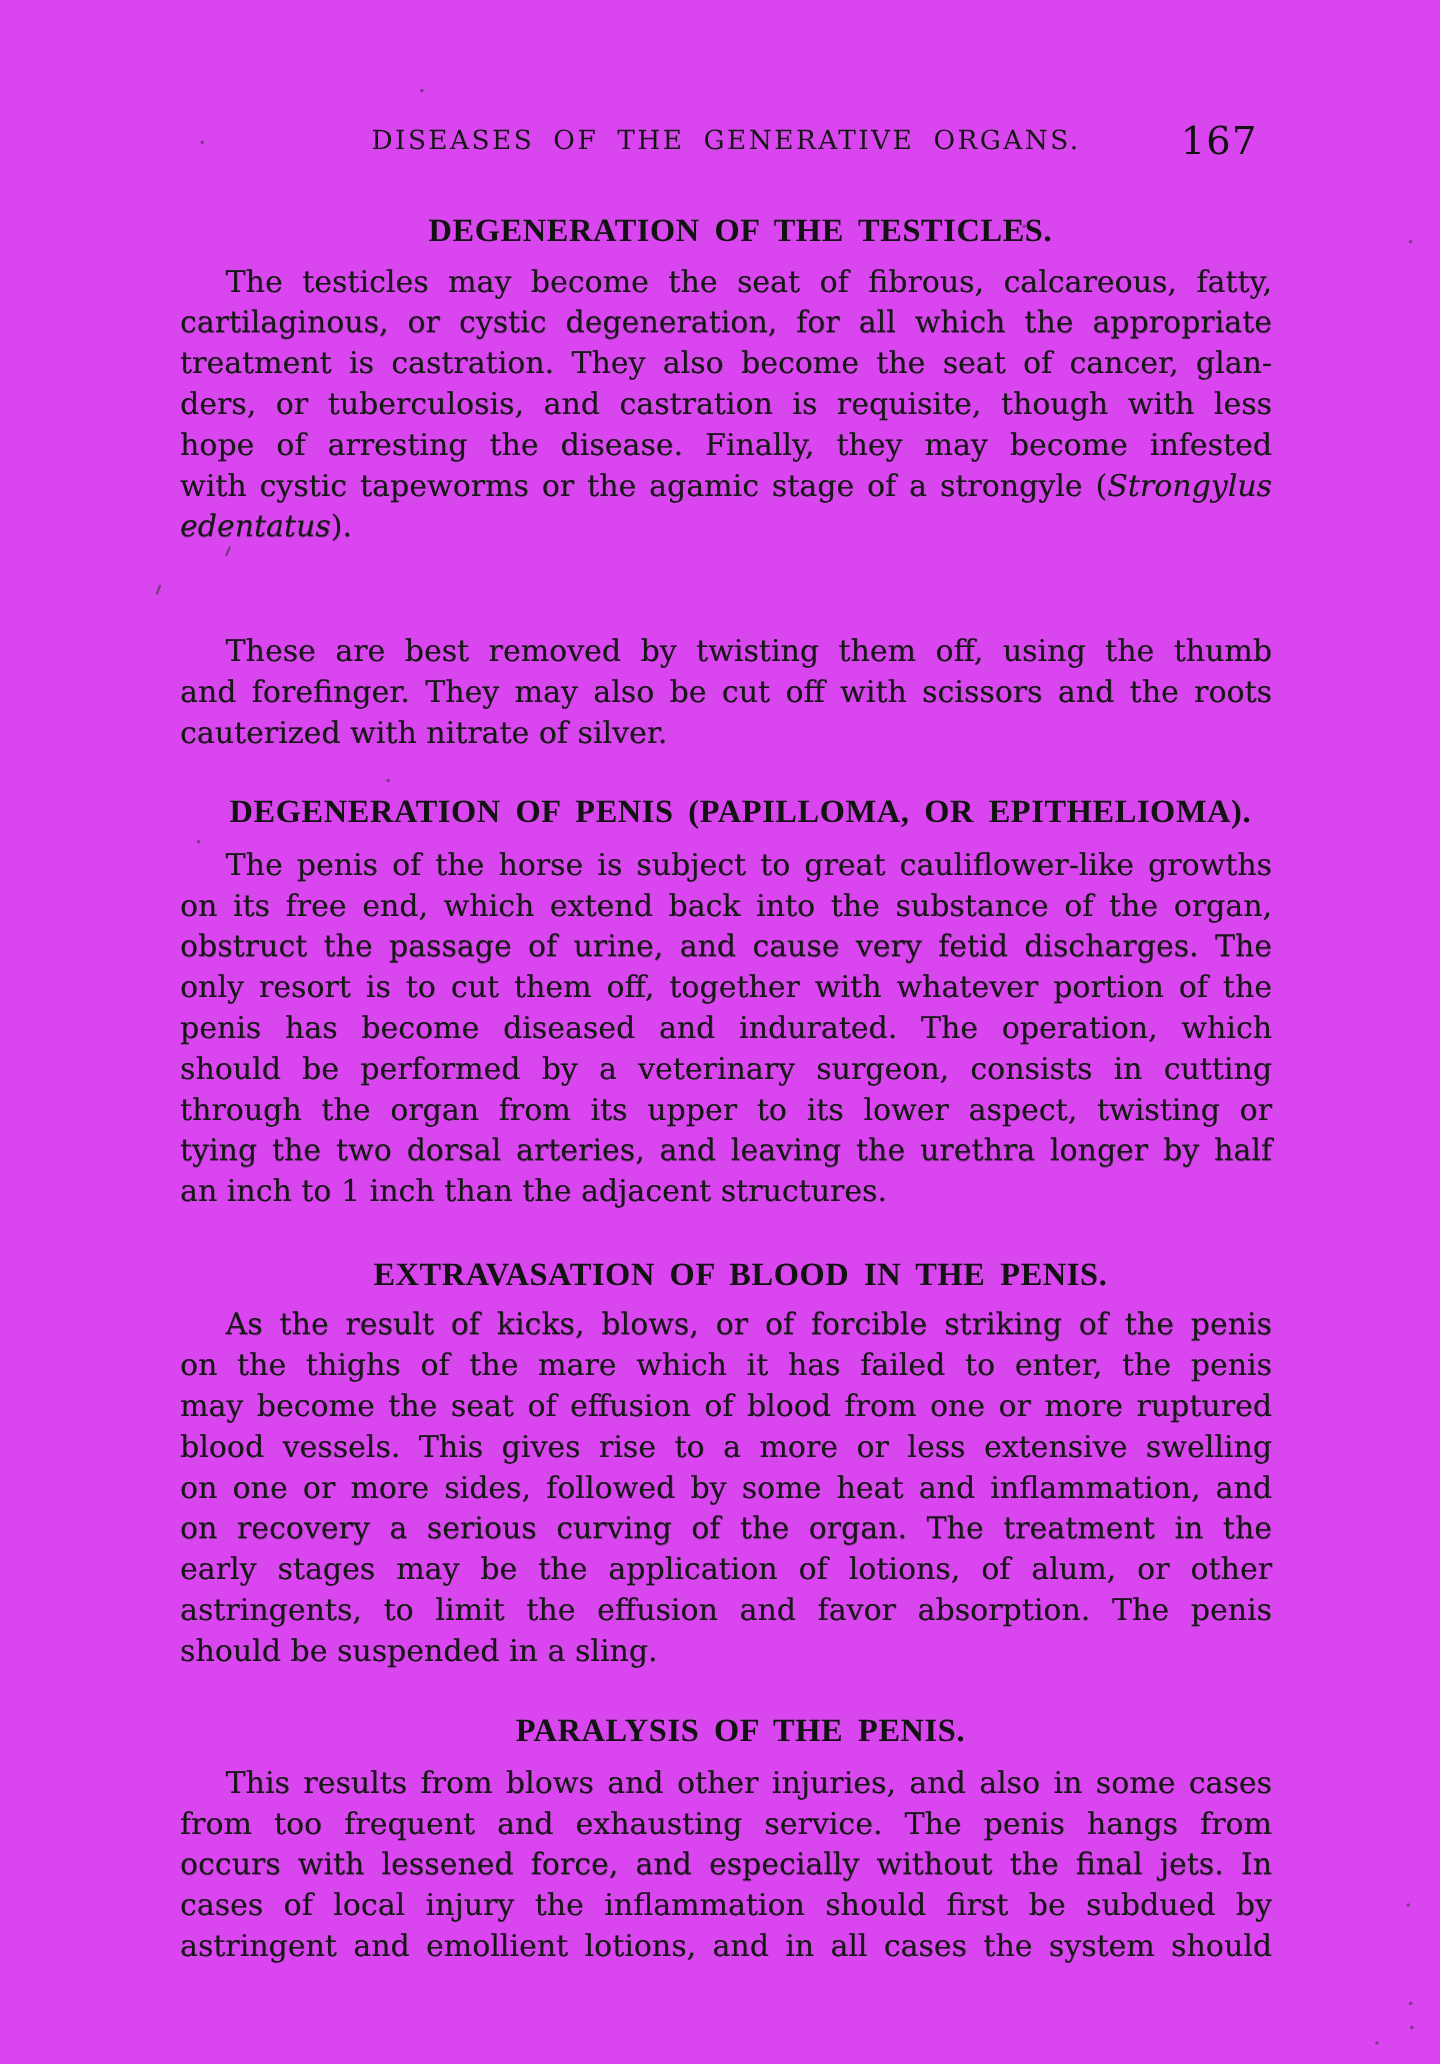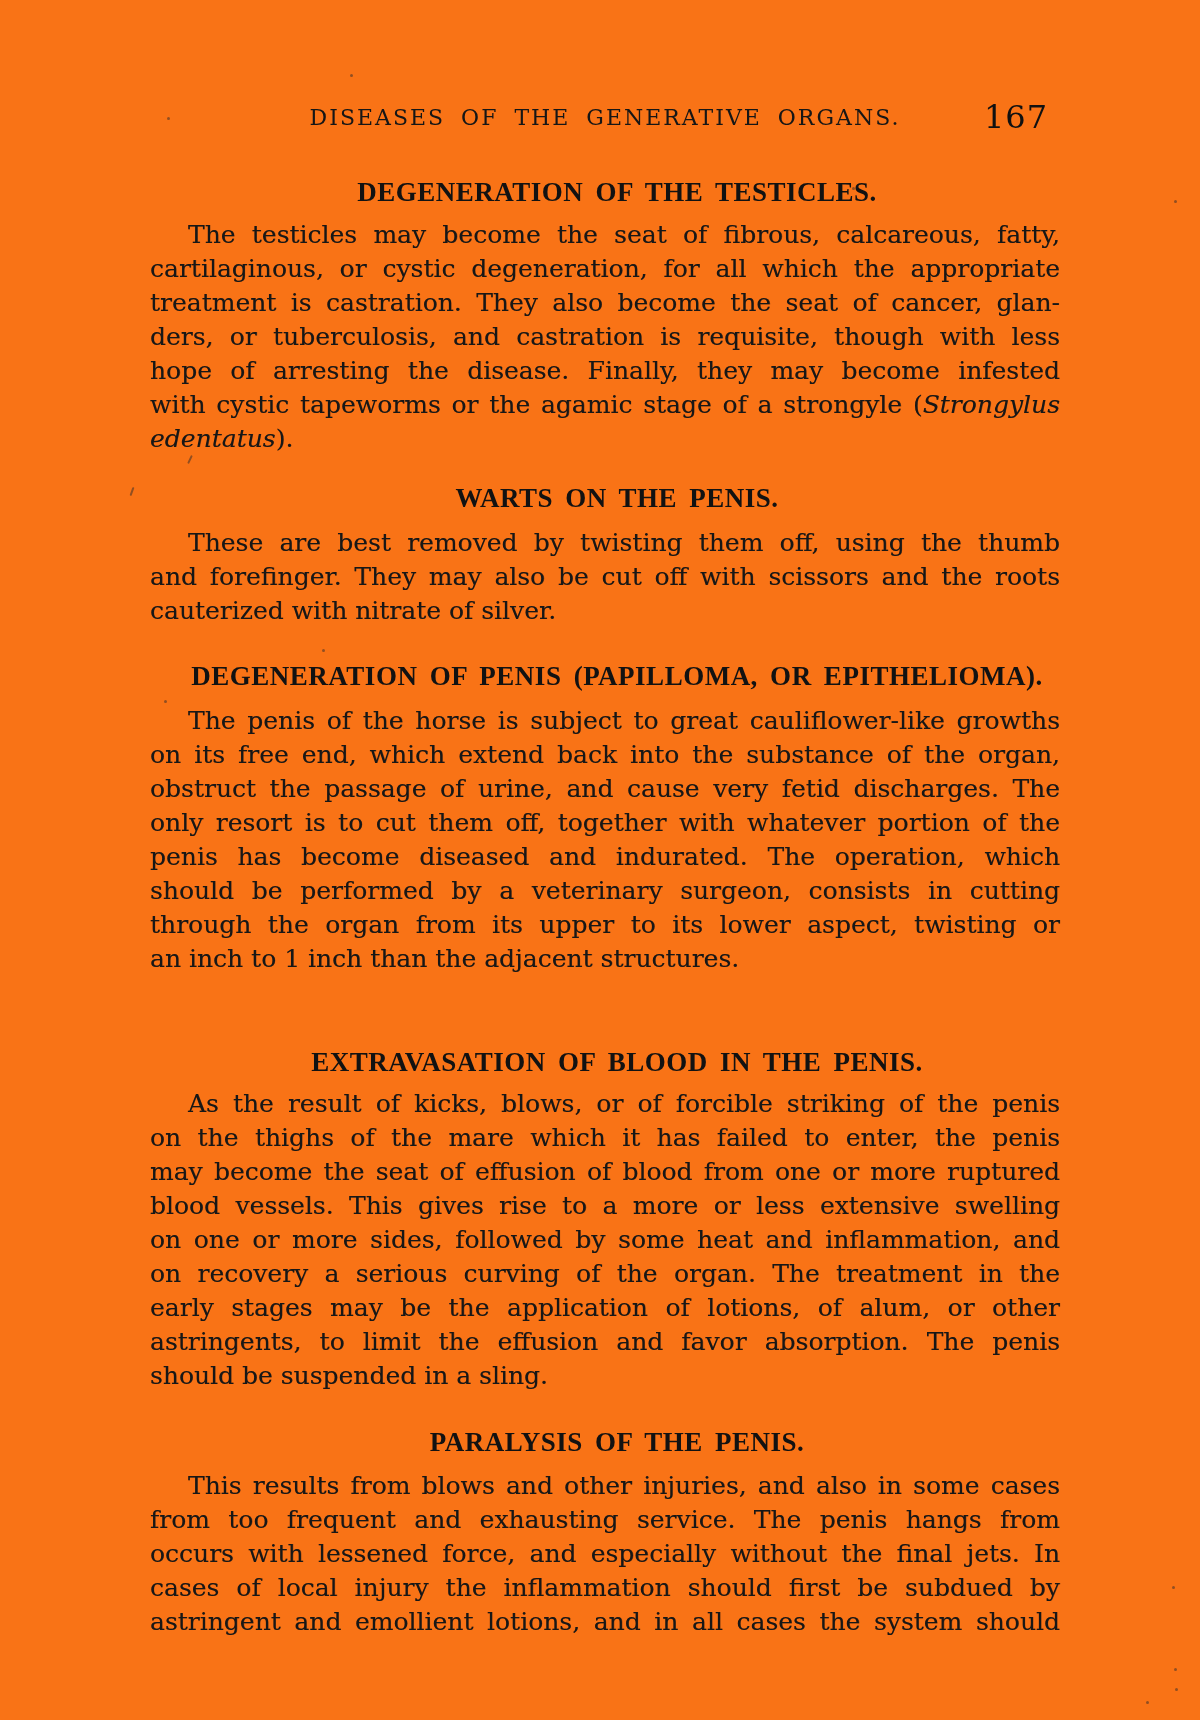--- a/index.html
+++ b/index.html
@@ -2,21 +2,21 @@
 <html><head>
 <meta charset="utf-8">
 <style>
   html,body { margin:0; padding:0; }
   body {
     width:1200px; height:1720px; position:relative;
     background:#ffffff; color:#171717;
     font-family:"DejaVu Serif", serif;
     overflow:hidden;
   }
-  .page { position:absolute; inset:0; background:#f97316; }
+  .page { position:absolute; inset:0; background:#d946ef; }
 
   .runhead {
     position:absolute; top:101px; left:150px; width:910px;
     text-align:center; font-size:22px; line-height:34px;
     letter-spacing:2px; word-spacing:7px; color:#161616;
   }
   .pagenum {
     position:absolute; top:97px; right:152px;
     font-size:32px; line-height:40px; letter-spacing:1px; color:#111;
   }
@@ -58,36 +58,36 @@
   <div class="para" style="top:218px">
       <div class="line first"><span>The testicles may become the seat of fibrous, calcareous, fatty,</span></div>
       <div class="line"><span>cartilaginous, or cystic degeneration, for all which the appropriate</span></div>
       <div class="line"><span>treatment is castration. They also become the seat of cancer, glan-</span></div>
       <div class="line"><span>ders, or tuberculosis, and castration is requisite, though with less</span></div>
       <div class="line"><span>hope of arresting the disease. Finally, they may become infested</span></div>
       <div class="line"><span>with cystic tapeworms or the agamic stage of a strongyle (</span><i>Strongylus</i></div>
       <div class="line lastshort"><i>edentatus</i><span>).</span></div>
     </div>
 
-  <h2 class="shead" style="top:470px">WARTS ON THE PENIS.</h2>
   <div class="para" style="top:526px">
       <div class="line first"><span>These are best removed by twisting them off, using the thumb</span></div>
       <div class="line"><span>and forefinger. They may also be cut off with scissors and the roots</span></div>
       <div class="line lastshort"><span>cauterized with nitrate of silver.</span></div>
     </div>
 
   <h2 class="shead" style="top:648px">DEGENERATION OF PENIS (PAPILLOMA, OR EPITHELIOMA).</h2>
   <div class="para" style="top:704px">
       <div class="line first"><span>The penis of the horse is subject to great cauliflower-like growths</span></div>
       <div class="line"><span>on its free end, which extend back into the substance of the organ,</span></div>
       <div class="line"><span>obstruct the passage of urine, and cause very fetid discharges. The</span></div>
       <div class="line"><span>only resort is to cut them off, together with whatever portion of the</span></div>
       <div class="line"><span>penis has become diseased and indurated. The operation, which</span></div>
       <div class="line"><span>should be performed by a veterinary surgeon, consists in cutting</span></div>
       <div class="line"><span>through the organ from its upper to its lower aspect, twisting or</span></div>
+      <div class="line"><span>tying the two dorsal arteries, and leaving the urethra longer by half</span></div>
       <div class="line lastshort"><span>an inch to 1 inch than the adjacent structures.</span></div>
     </div>
 
   <h2 class="shead" style="top:1034px">EXTRAVASATION OF BLOOD IN THE PENIS.</h2>
   <div class="para" style="top:1087px">
       <div class="line first"><span>As the result of kicks, blows, or of forcible striking of the penis</span></div>
       <div class="line"><span>on the thighs of the mare which it has failed to enter, the penis</span></div>
       <div class="line"><span>may become the seat of effusion of blood from one or more ruptured</span></div>
       <div class="line"><span>blood vessels. This gives rise to a more or less extensive swelling</span></div>
       <div class="line"><span>on one or more sides, followed by some heat and inflammation, and</span></div>

